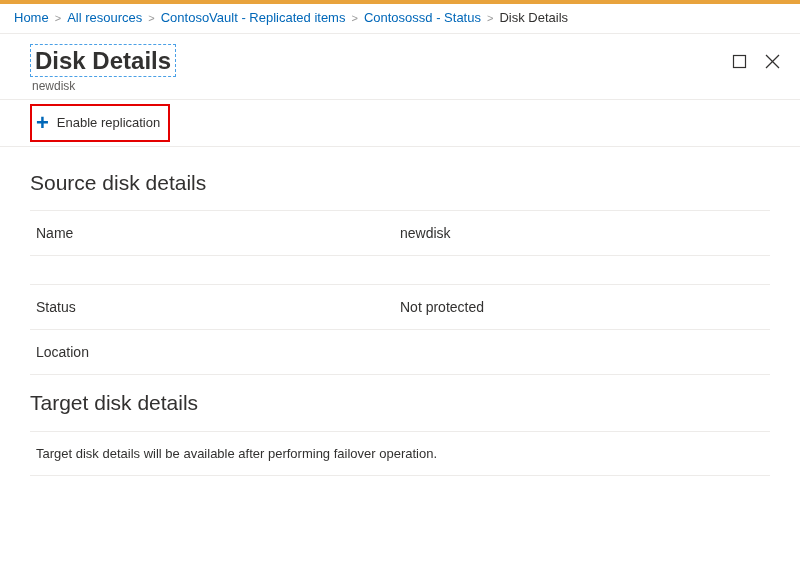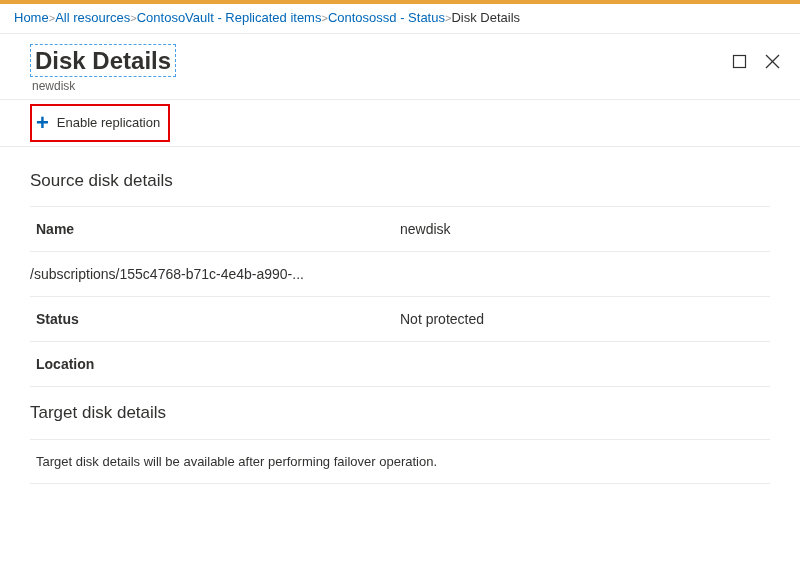--- a/index.html
+++ b/index.html
@@ -12,20 +12,21 @@
       height: 566px;
       overflow: hidden;
     }
     .top-orange-bar {
       height: 4px;
       background: #e8a33d;
     }
     .breadcrumb {
       display: flex;
       align-items: center;
+      gap: 6px;
       padding: 6px 14px 8px 14px;
       font-size: 13px;
       border-bottom: 1px solid #edebe9;
     }
     .breadcrumb a {
       color: #0067b8;
       text-decoration: none;
     }
     .breadcrumb .sep {
       color: #999;
@@ -83,38 +84,38 @@
     .plus-icon {
       color: #0067b8;
       font-weight: 700;
       font-size: 22px;
       line-height: 0.8;
     }
     .content {
       padding: 8px 30px 0 30px;
     }
     .section-title {
-      font-size: 17px;
+      font-size: 21px;
       font-weight: 400;
       color: #323130;
       margin: 16px 0 16px 0;
     }
     .prop-table {
       width: 100%;
     }
     .prop-row {
       display: flex;
       border-top: 1px solid #edebe9;
       border-bottom: 1px solid #edebe9;
       padding: 14px 0;
       margin-top: -1px;
     }
     .prop-label {
       width: 50%;
-      font-weight: 700;
+      font-weight: 400;
       font-size: 14px;
       padding-left: 6px;
     }
     .prop-value {
       width: 50%;
       font-size: 14px;
       color: #323130;
       white-space: nowrap;
       overflow: hidden;
       text-overflow: ellipsis;
@@ -173,21 +174,20 @@
 <div class="content">
 
   <h2 class="section-title">Source disk details</h2>
 
   <div class="prop-table">
     <div class="prop-row">
       <div class="prop-label">Name</div>
       <div class="prop-value">newdisk</div>
     </div>
     <div class="prop-row">
-      <div class="prop-value">/subscriptions/155c4768-b71c-4e4b-a990-...</div>
     </div>
     <div class="prop-row">
       <div class="prop-label">Status</div>
       <div class="prop-value">Not protected</div>
     </div>
     <div class="prop-row">
       <div class="prop-label">Location</div>
       <div class="prop-value"></div>
     </div>
   </div>

